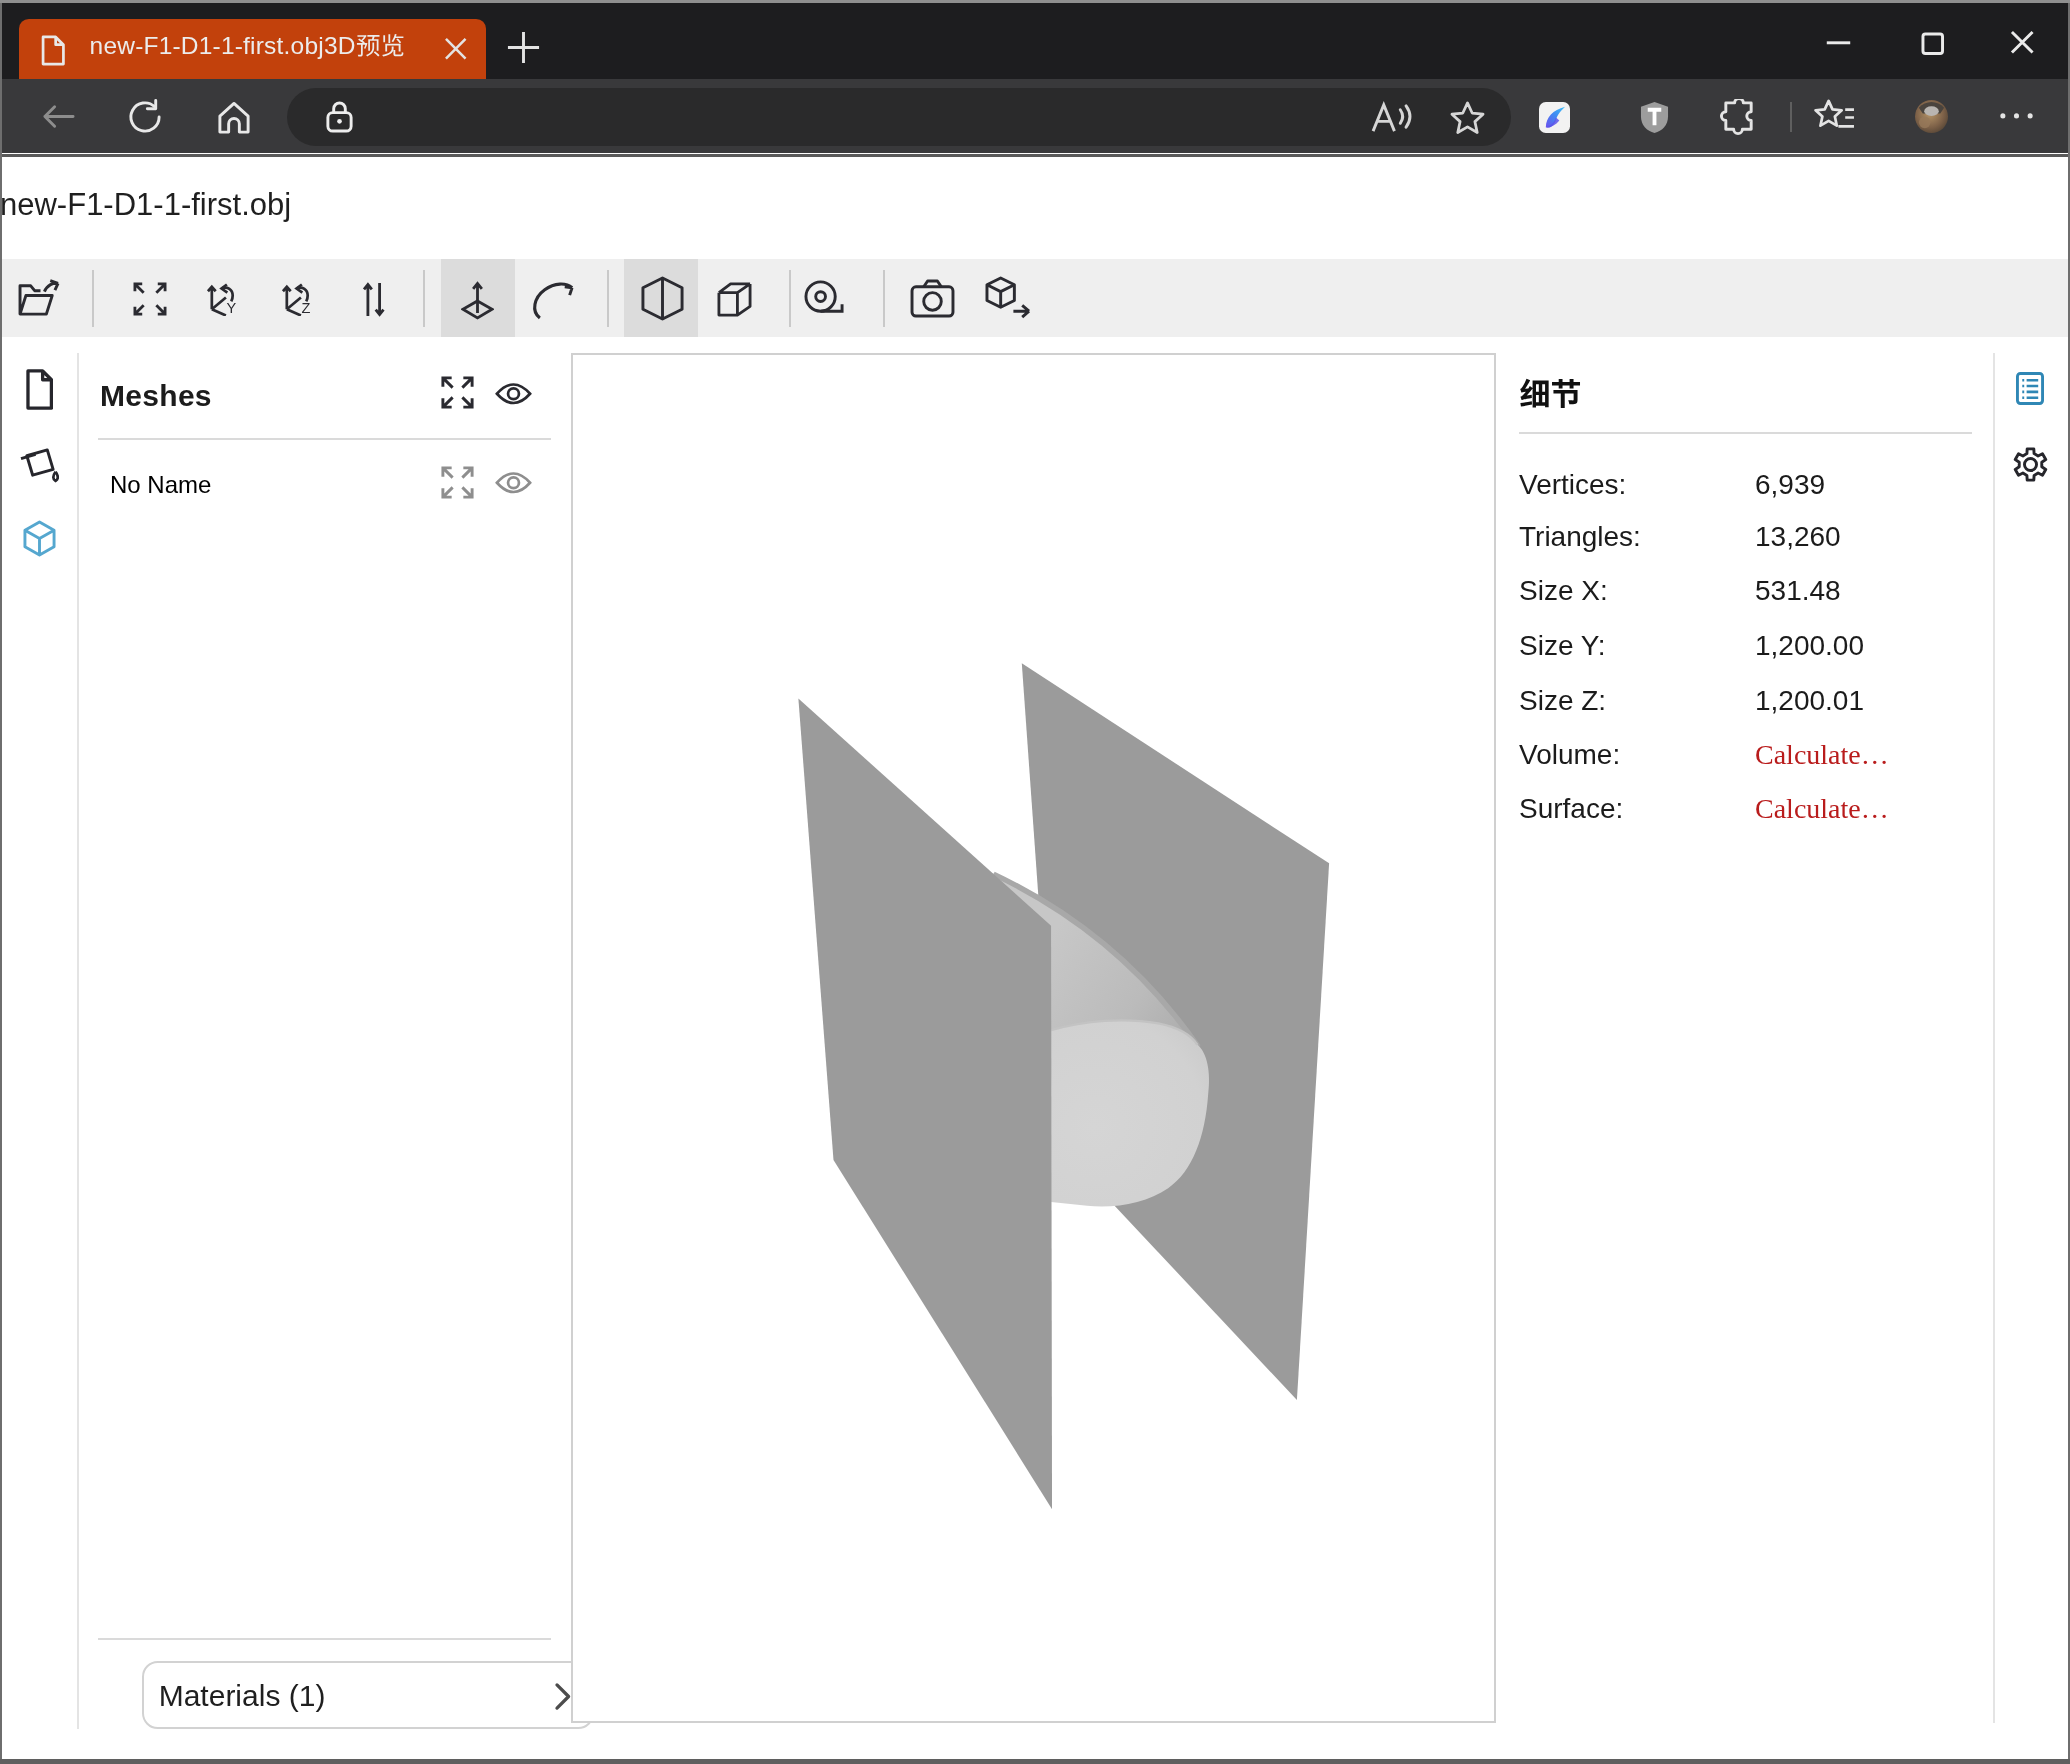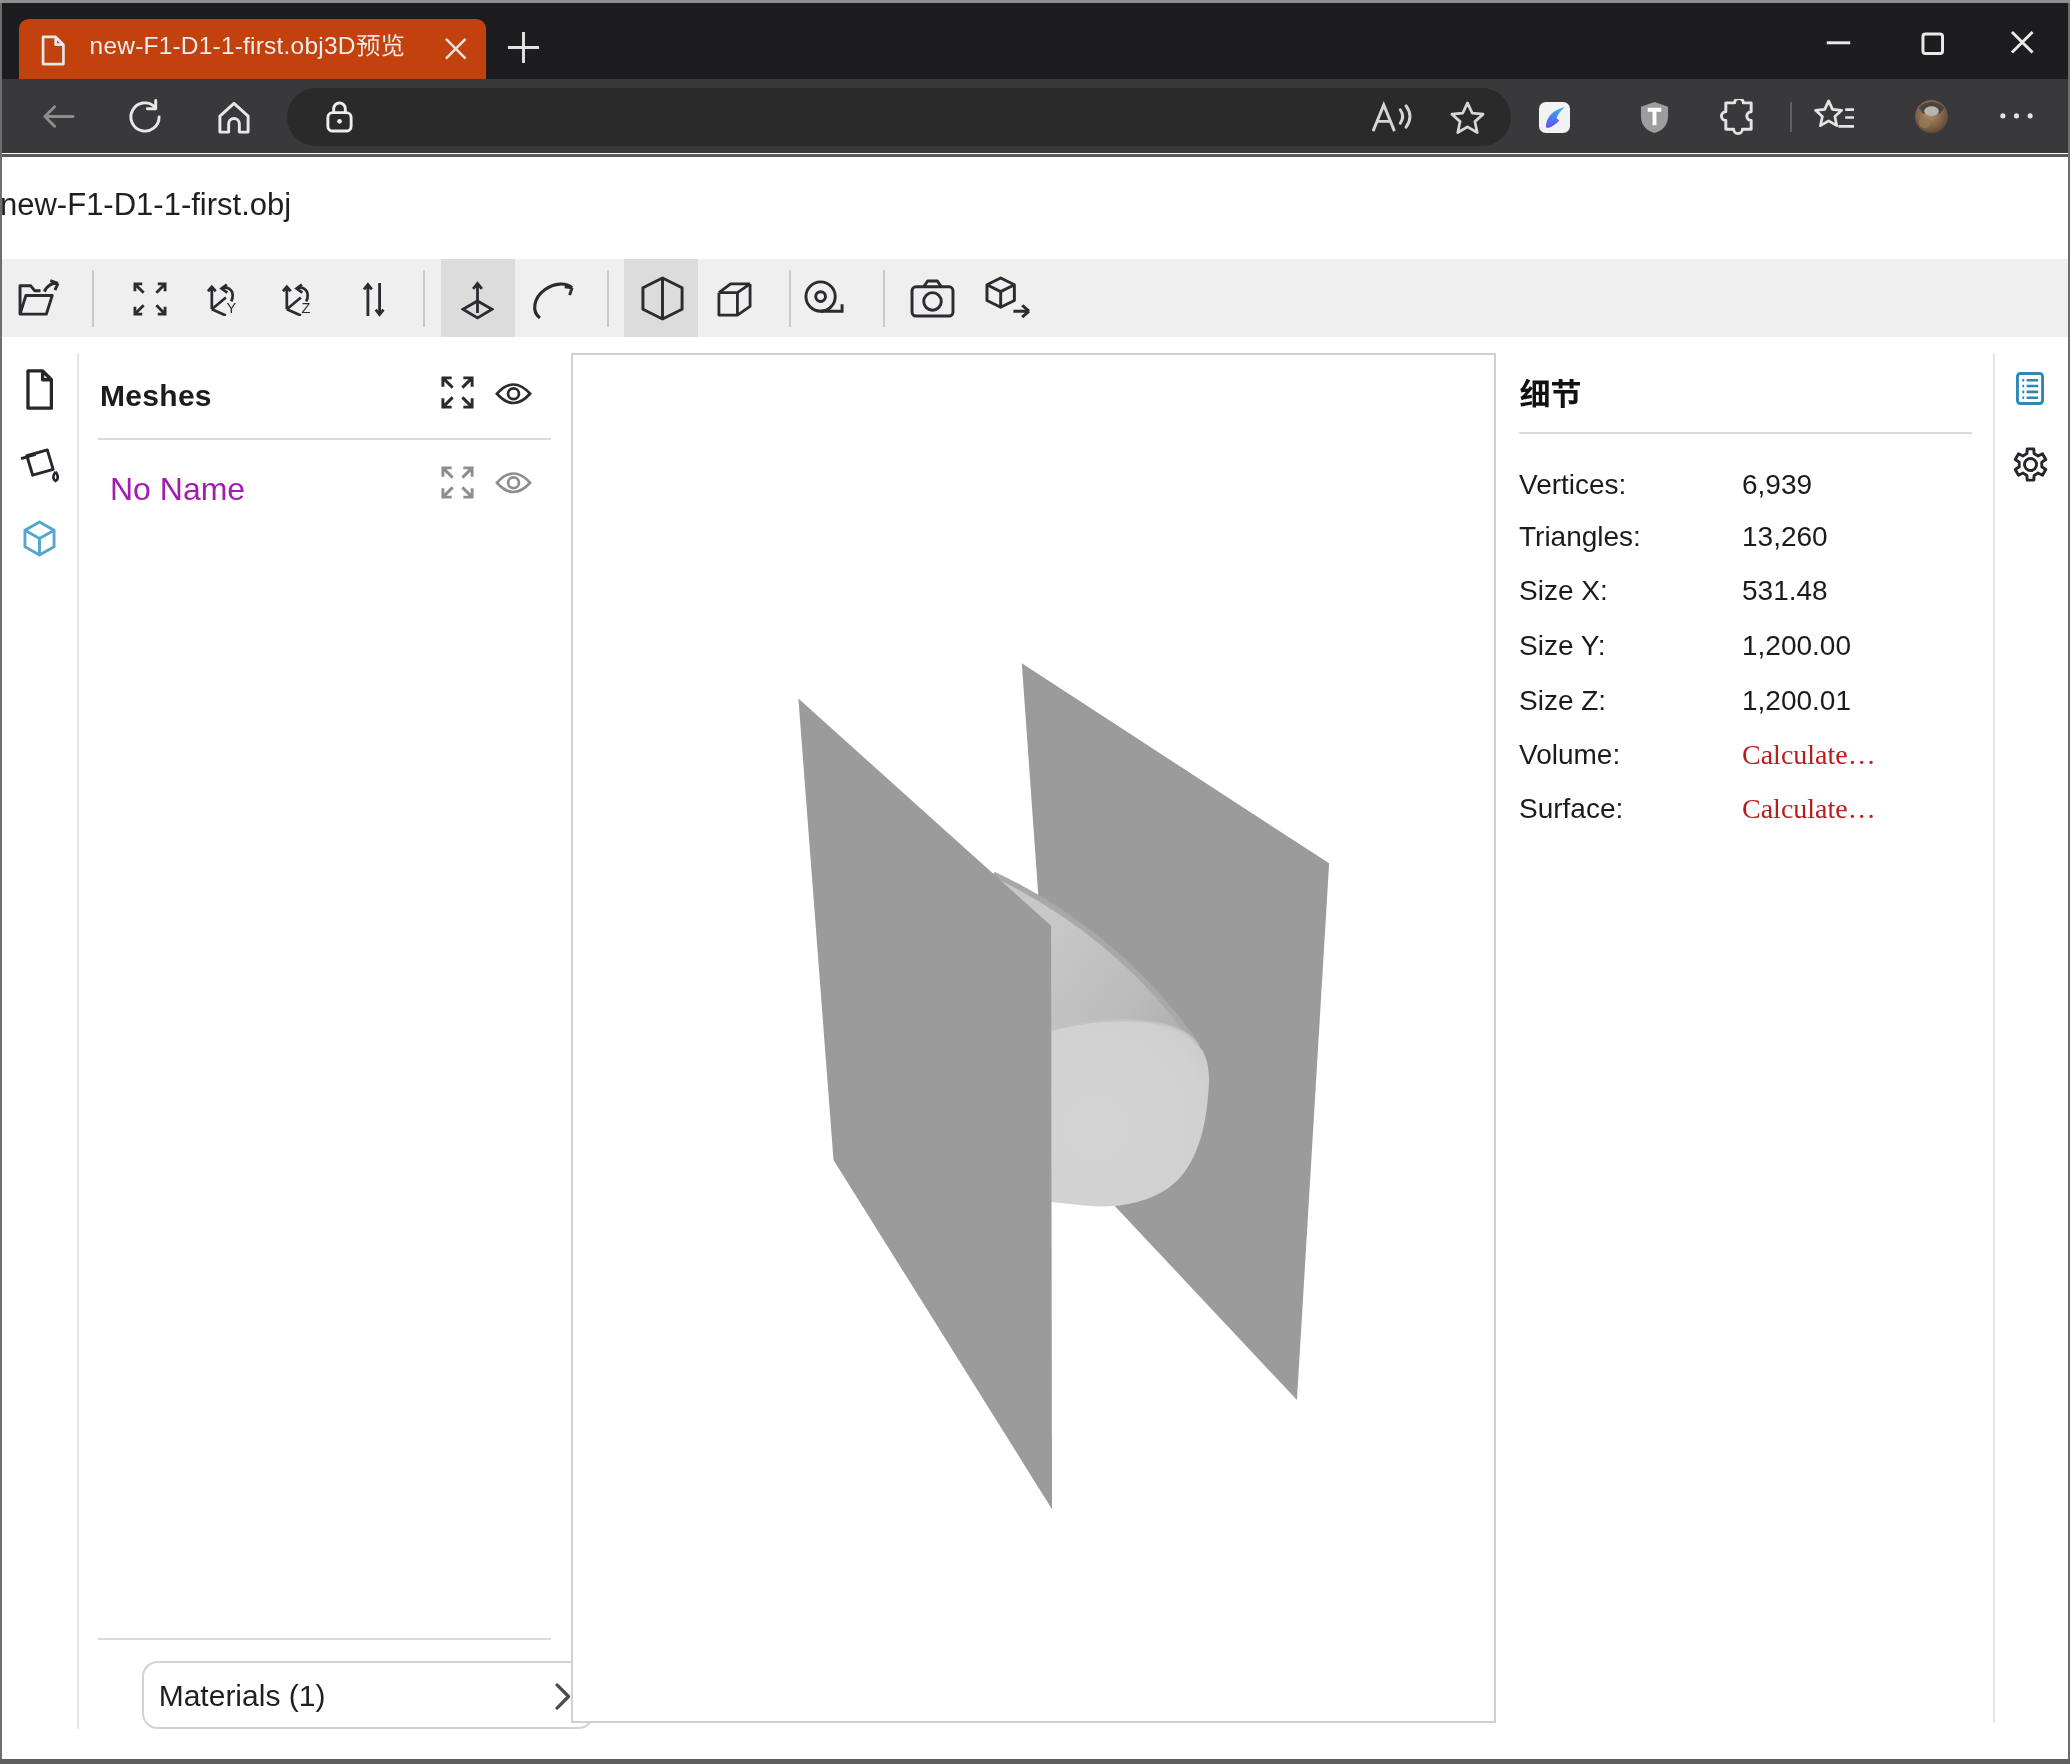--- a/index.html
+++ b/index.html
@@ -23,28 +23,28 @@
   
   #pagetitle { left:0; top:187px; width:2049px; text-align:left; font-size:31px; color:#1f1f1f; }
   #toolbar { left:0; top:259px; width:2070px; height:78px; background:#efefef; }
   .hl { position:absolute; top:0; width:74px; height:78px; background:#dcdcdc; }
   .tsep { position:absolute; top:10.8px; width:2px; height:57px; background:#c9c9c9; }
   .ticon { position:absolute; top:0px; }
   
   #raildiv { left:77px; top:353px; width:2px; height:1376px; background:#e4e4e4; }
   .psep { position:absolute; left:98px; width:453px; height:2px; background:#dadada; }
   #mesheslbl { left:100px; top:379px; font-size:30px; font-weight:bold; color:#1c1c1c; letter-spacing:0.3px;}
-  #noname { left:110px; top:471px; font-size:32px; color:#a21caf; }
+  #noname { left:110px; top:471px; font-size:24px; color:#000000; }
   #matbtn { left:98px; top:1661px; width:452px; height:68px; border:2px solid #d2d2d2; border-radius:15.7px;margin-left:44px; }
   #matlbl { left:115px; top:1678px; font-size:30px; color:#1f1f1f; }
   
   #vp { left:571px; top:353px; width:925px; height:1370px; border:2px solid #d0d0d0; background:#fff; }
   #detail-sep { left:1519px; top:432px; width:453px; height:2px; background:#dadada; }
   .drow { position:absolute; left:1519px; width:453px; font-size:28px; color:#1b1b1b; }
-  .drow .val { position:absolute; left:223px;text-align:center; }
+  .drow .val { position:absolute; left:236px;text-align:center; }
   .blue { color:#b91c1c;font-family:Liberation Serif, serif; }
   #rraildiv { left:1993px; top:353px; width:2px; height:1370px; background:#e4e4e4; }
 </style>
 </head>
 <body>
 
 <div class="abs" id="tabstrip"></div>
 <div class="abs" id="tab">
   <svg class="abs" style="left:22.5px;top:16.7px" width="24.5" height="31" viewBox="0 0 25 32">
     <path d="M2 2 h13 l8 8 v20 h-21 z M15 2 v8 h8" fill="none" stroke="#e8e8e8" stroke-width="2.8" stroke-linejoin="round"></path>

